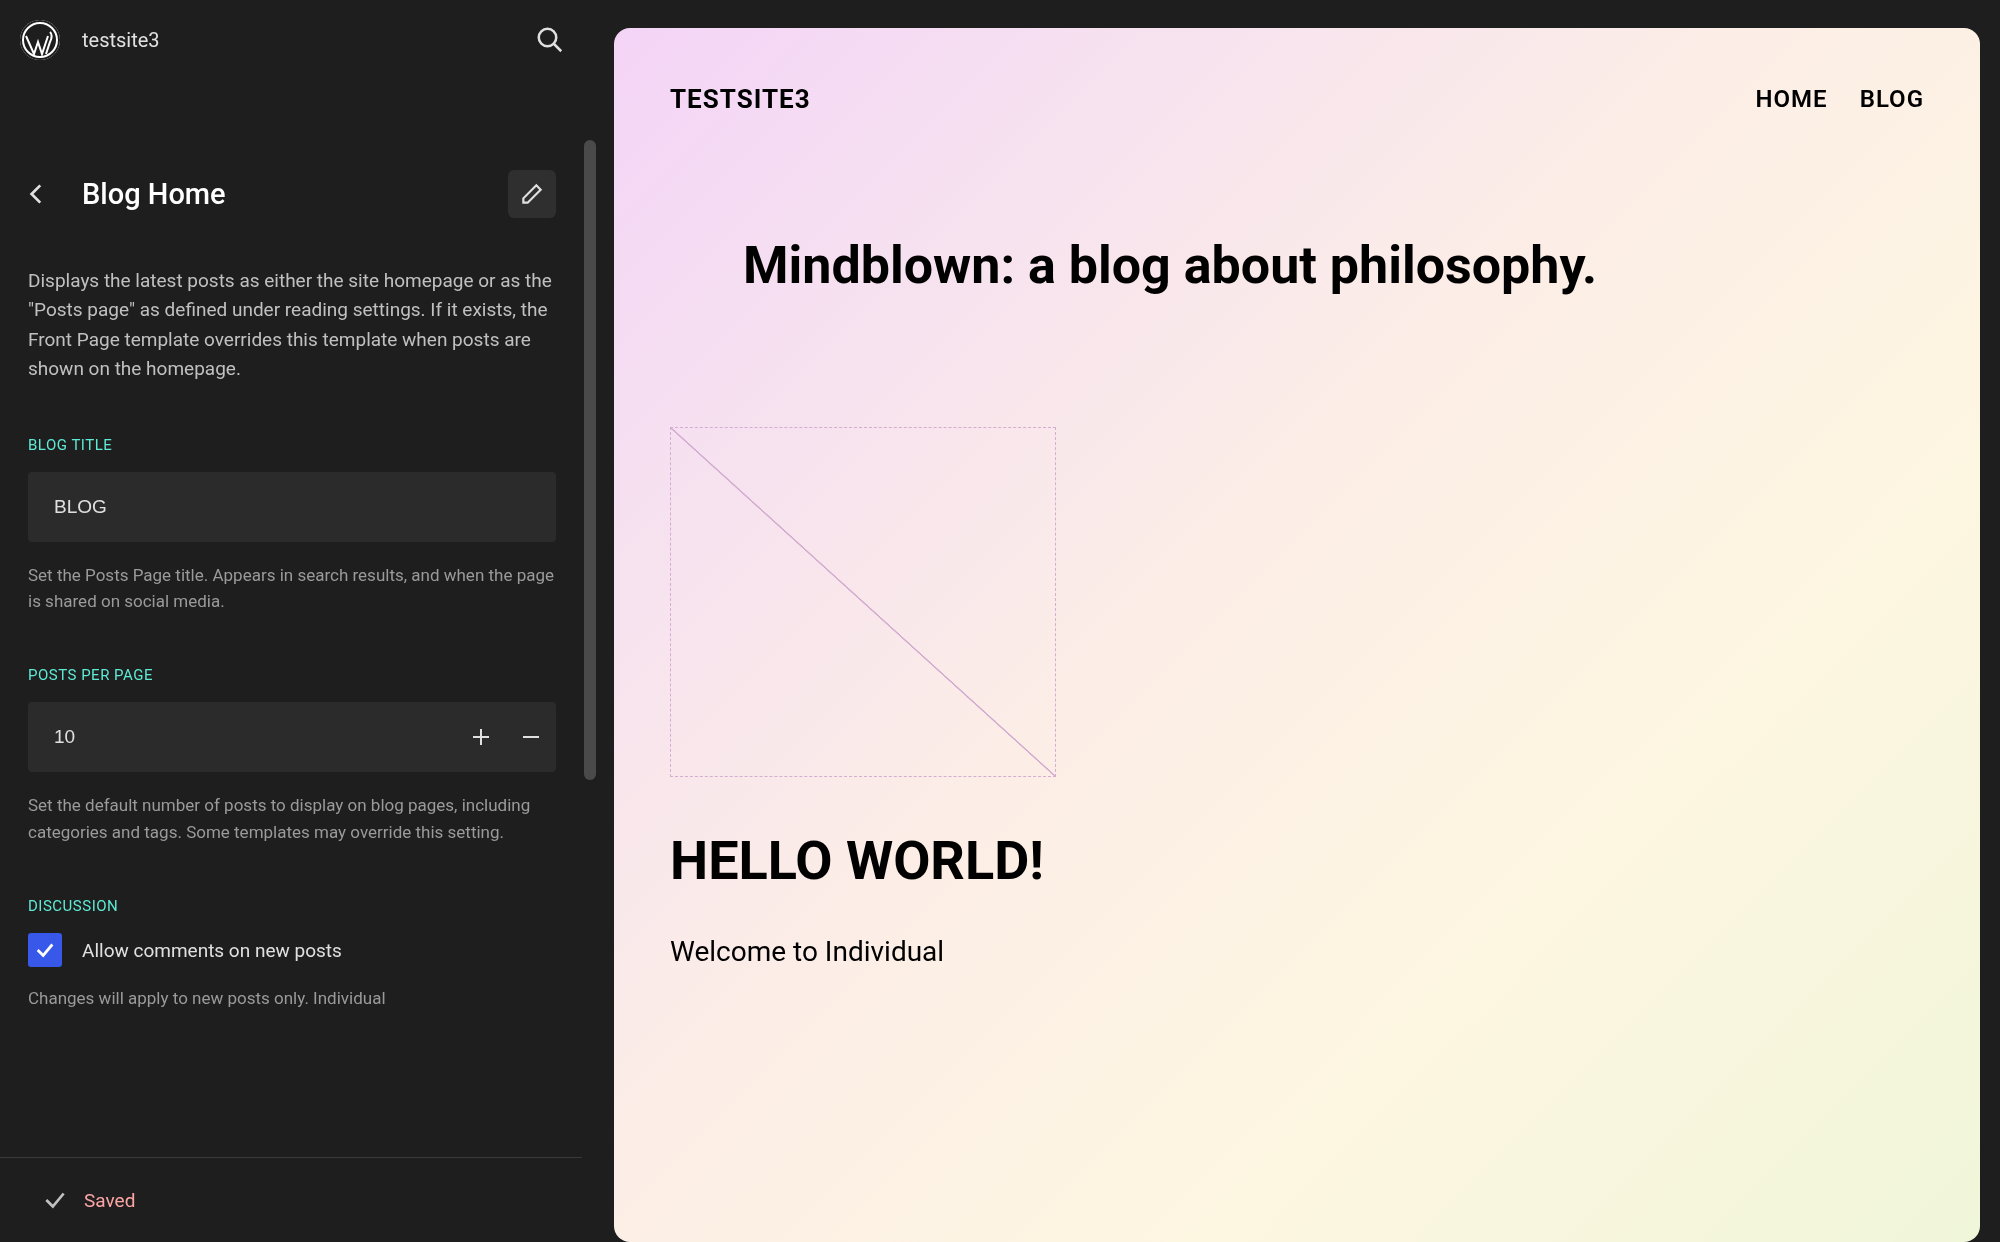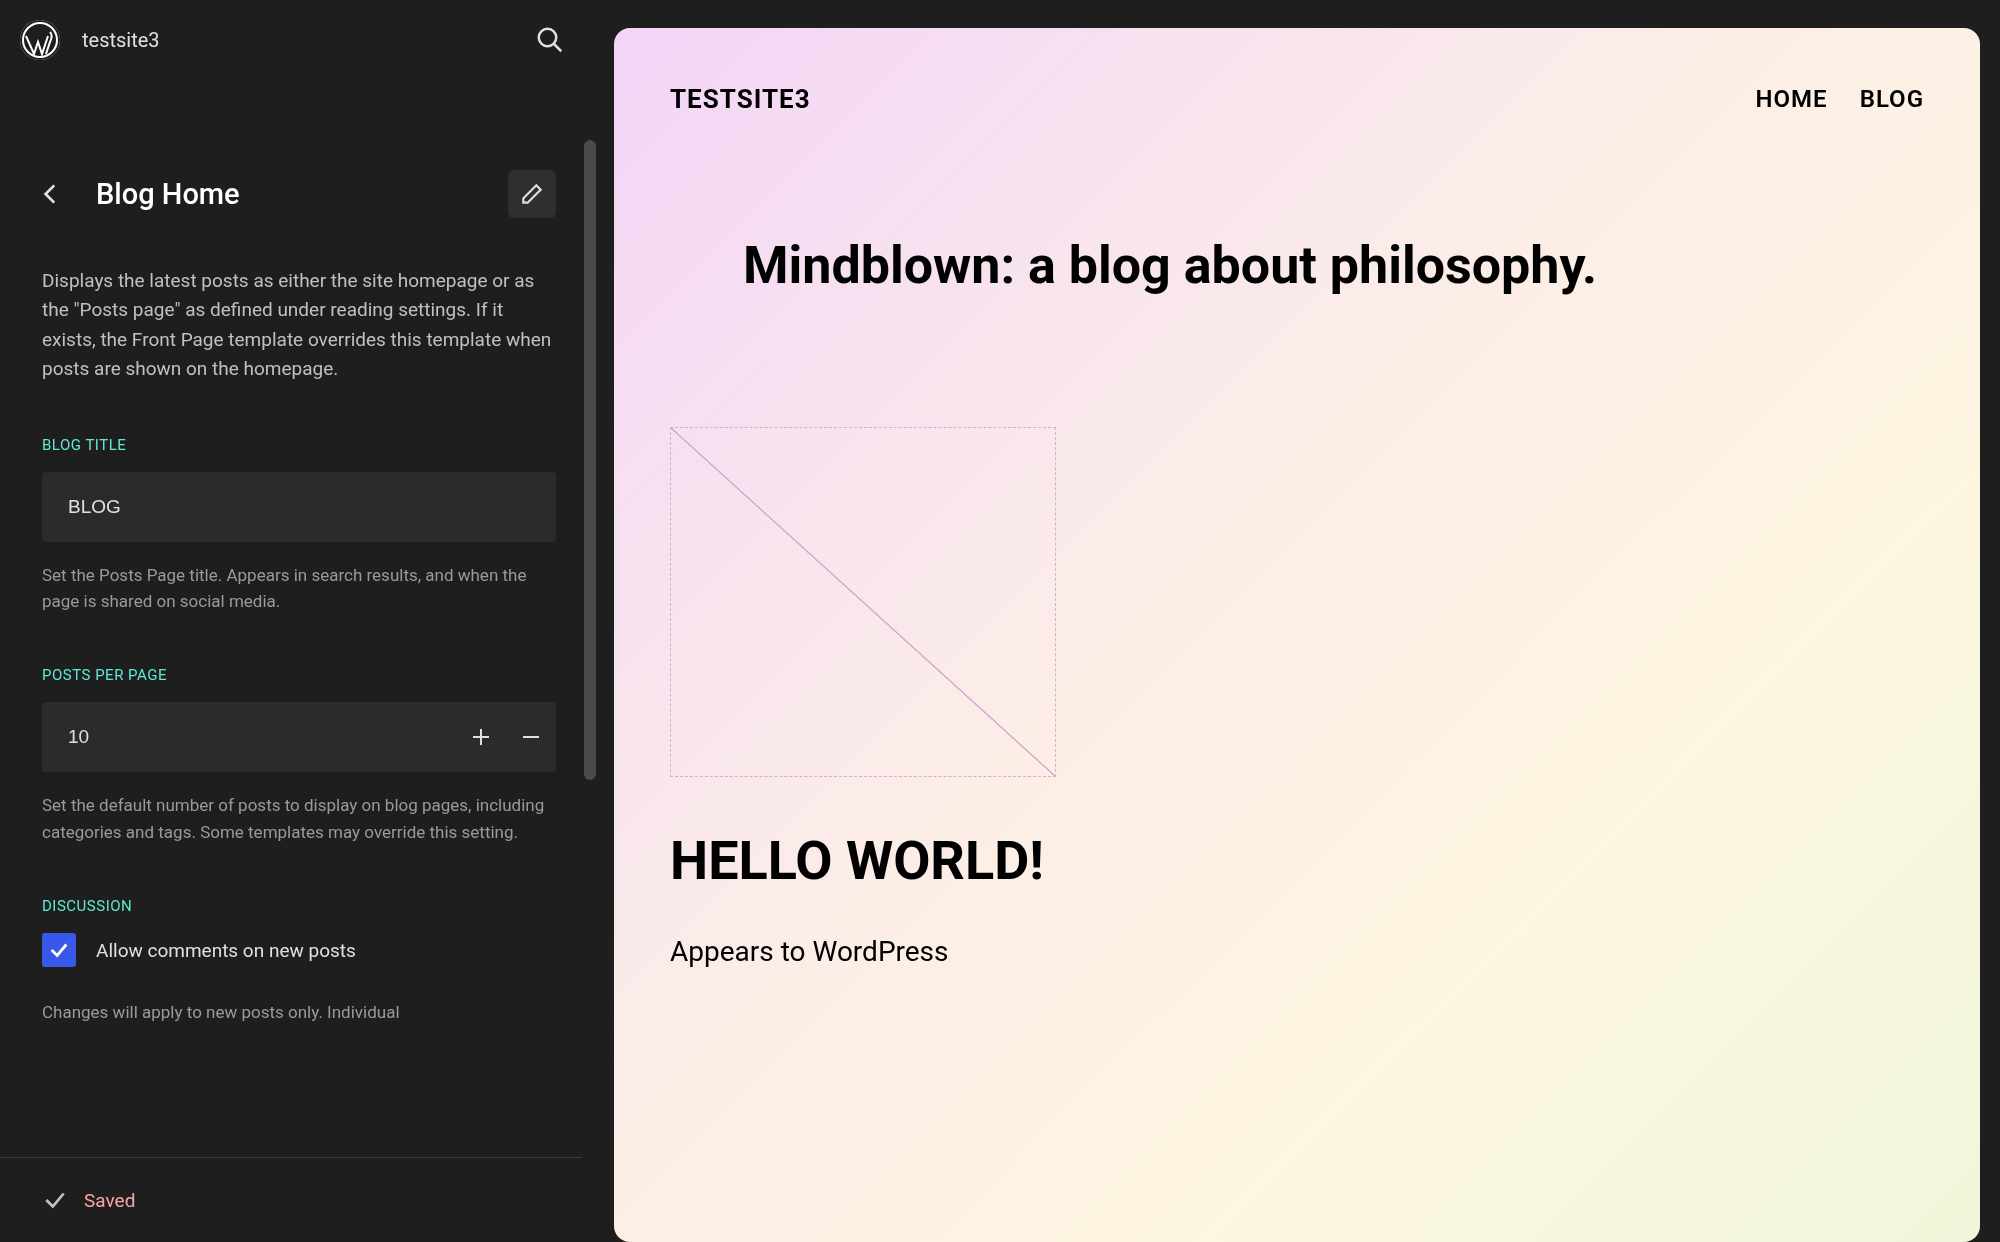--- a/index.html
+++ b/index.html
@@ -46,21 +46,21 @@
 .search-btn {
   width: 40px; height: 40px;
   display: flex; align-items: center; justify-content: center;
   cursor: pointer;
 }
 .search-btn svg { width: 30px; height: 30px; stroke: #e0e0e0; fill: none; stroke-width: 2; }
 
 .sidebar-body {
   flex: 1;
   overflow-y: auto;
-  padding: 90px 42px 0 42px;
+  padding: 90px 42px 0 28px;
 }
 .panel-header {
   display: flex;
   align-items: center;
   justify-content: space-between;
   margin-bottom: 48px;
 }
 .panel-header-left {
   display: flex;
   align-items: center;
@@ -136,21 +136,21 @@
   width: 50px; height: 100%;
   display: flex; align-items: center; justify-content: center;
   cursor: pointer;
 }
 .step-btn svg { width: 24px; height: 24px; stroke: #e0e0e0; stroke-width: 2; }
 
 .checkbox-row {
   display: flex;
   align-items: center;
   gap: 20px;
-  margin-bottom: 32px;
+  margin-bottom: 18px;
 }
 .checkbox {
   width: 34px; height: 34px;
   background: #3858e9;
   border-radius: 3px;
   display: flex; align-items: center; justify-content: center;
   cursor: pointer;
 }
 .checkbox svg { width: 22px; height: 22px; stroke: #fff; stroke-width: 3; fill: none; }
 .checkbox-label { font-size: 19px; color: #e0e0e0; }
@@ -328,15 +328,15 @@
     <div class="preview-header">
       <div class="preview-site-title">TESTSITE3</div>
       <div class="preview-nav">
         <span>HOME</span>
         <span>BLOG</span>
       </div>
     </div>
     <div class="preview-hero">Mindblown: a blog about philosophy.</div>
     <div class="preview-placeholder"></div>
     <div class="preview-post-title">HELLO WORLD!</div>
-    <div class="preview-post-body">Appears to WordPress</div>
+    <div class="preview-post-body">Welcome to Individual</div>
   </div>
 </div>
 
 </body></html>

